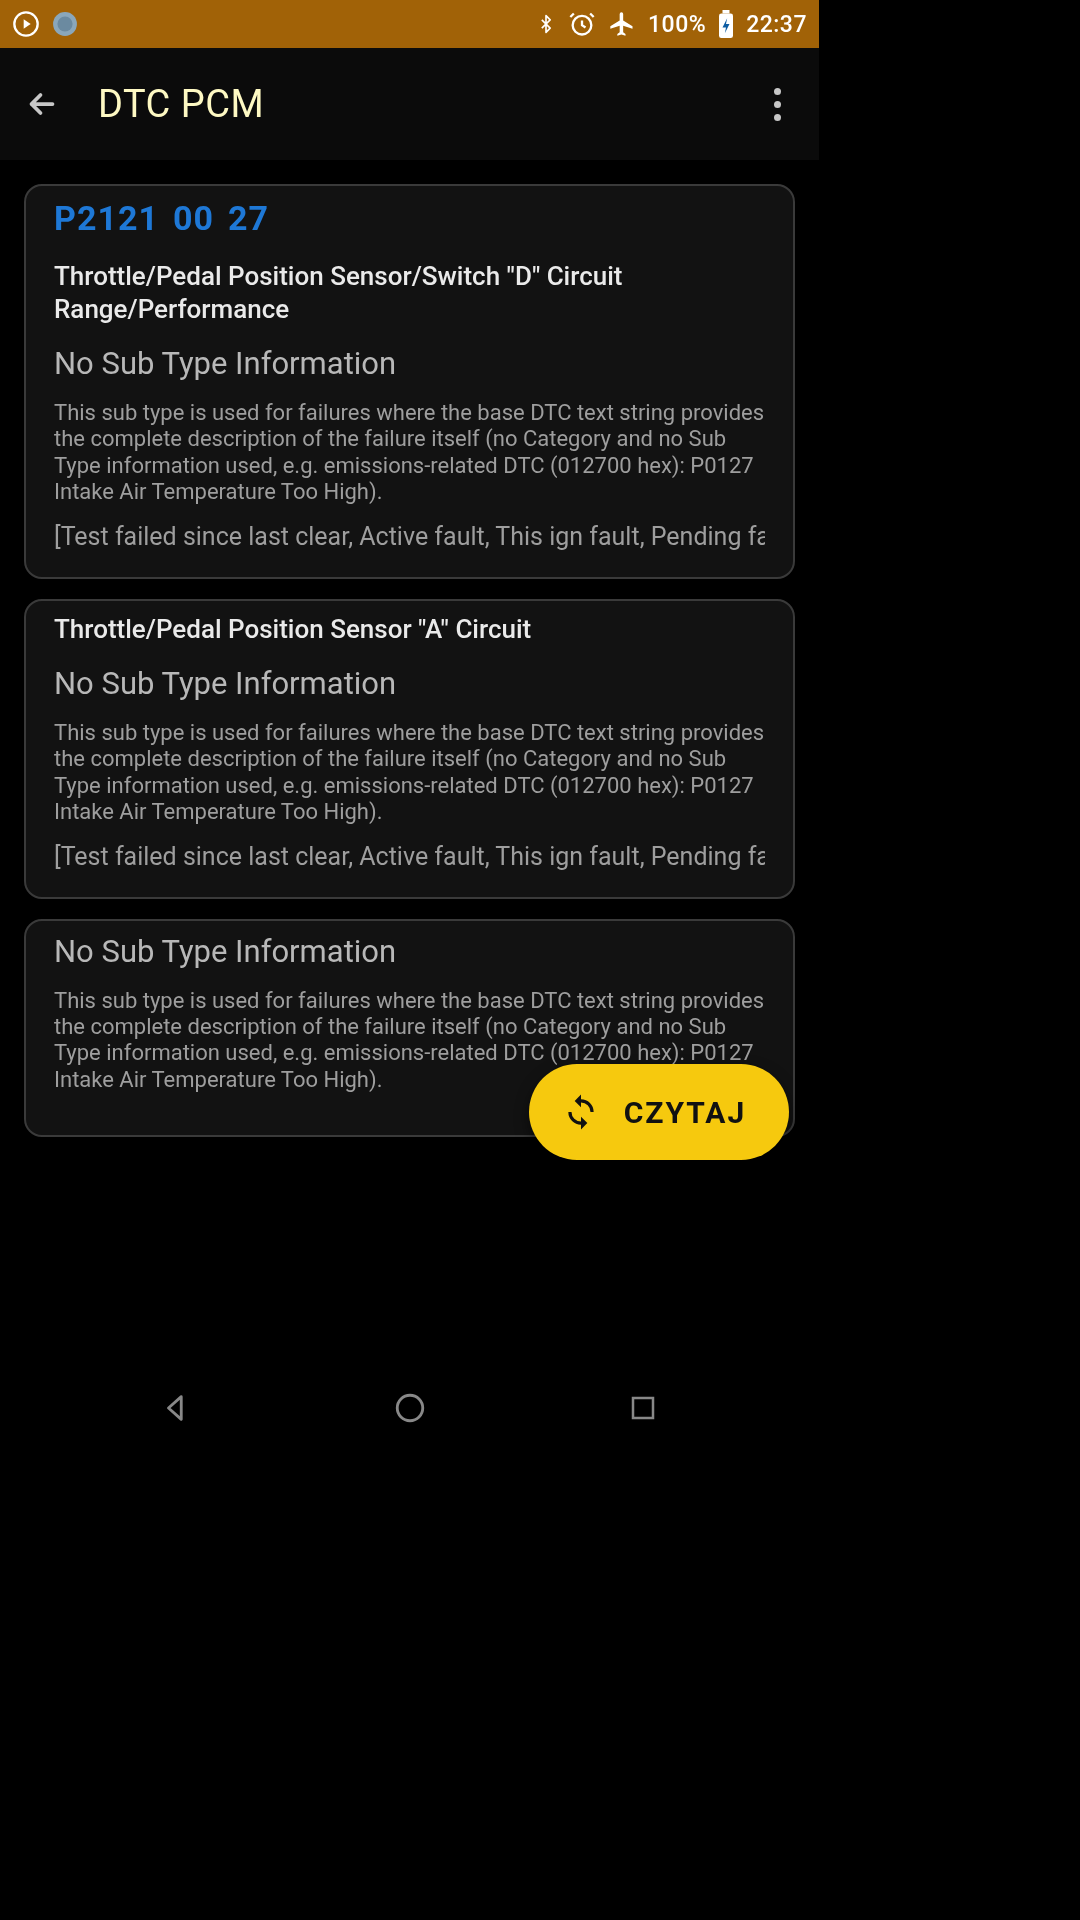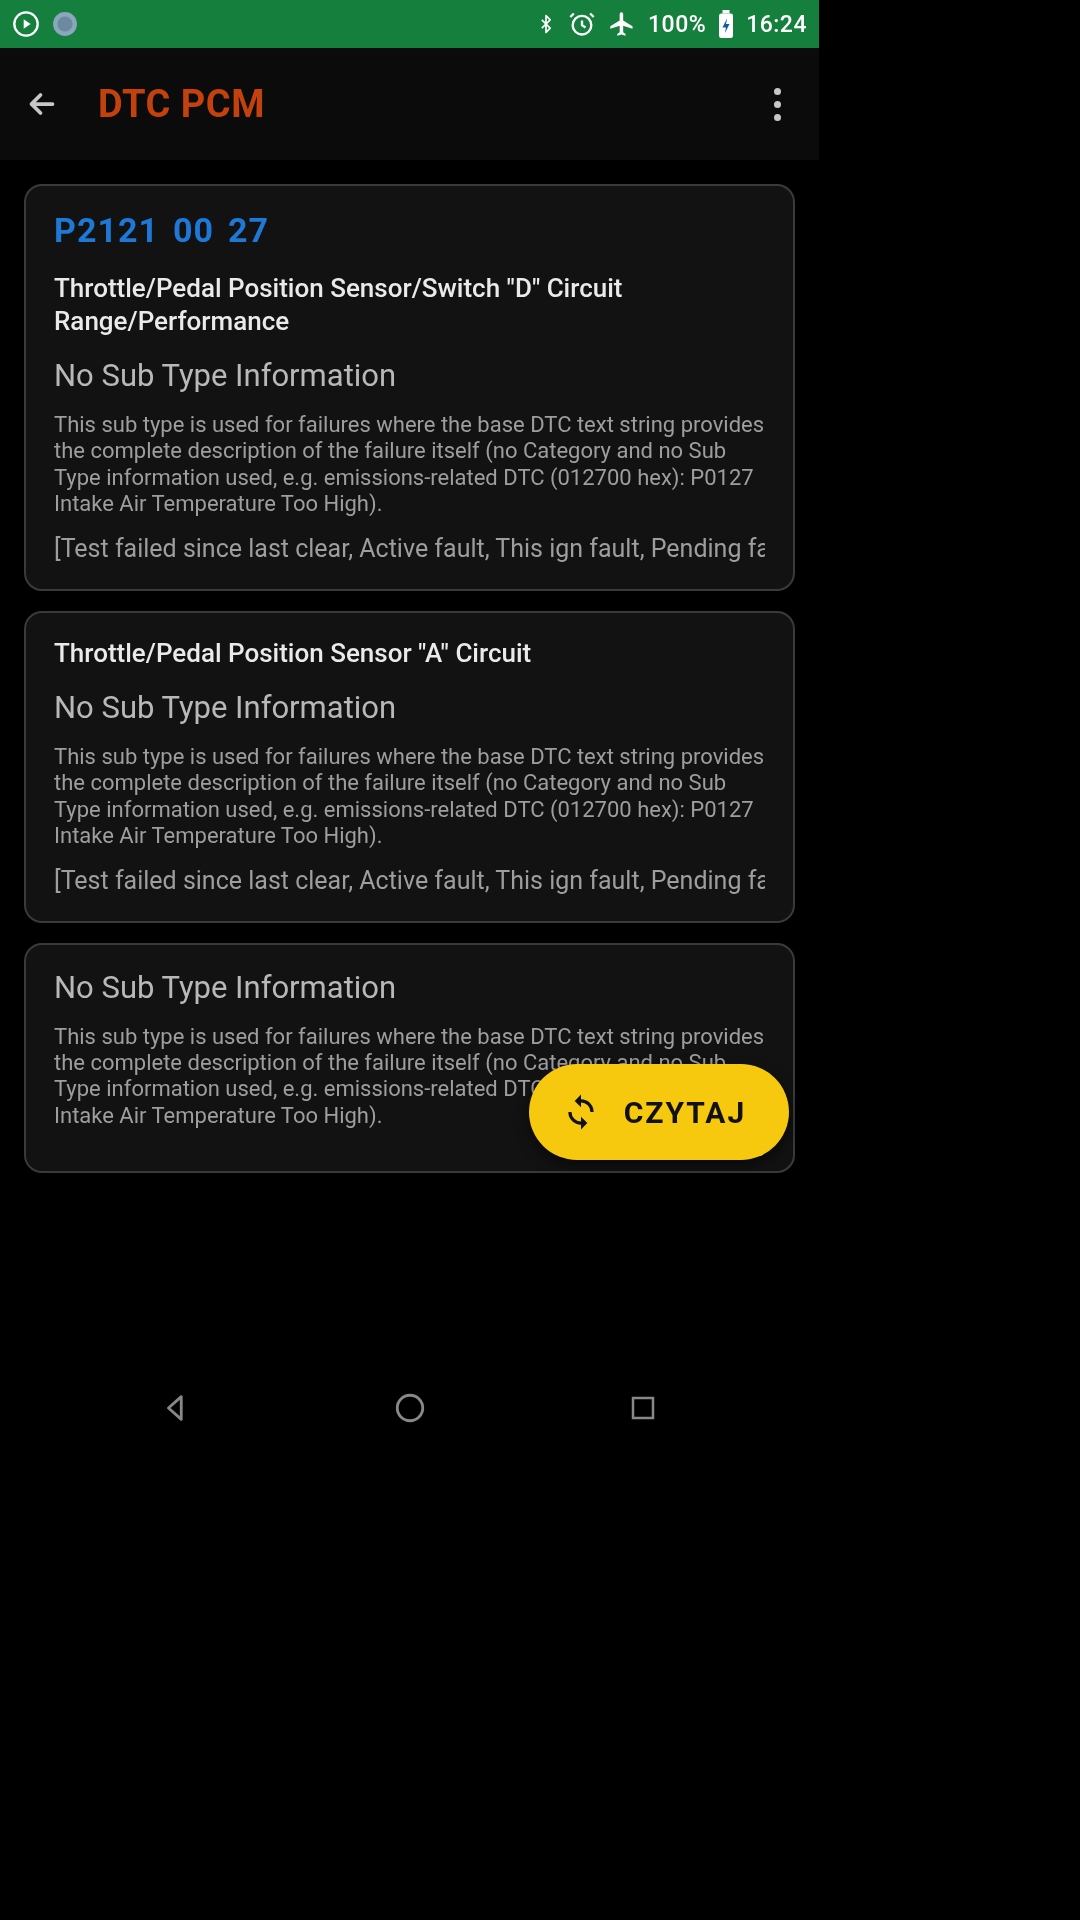--- a/index.html
+++ b/index.html
@@ -7,21 +7,21 @@
   body {
     background: #000;
     font-family: Roboto, "Helvetica Neue", Arial, sans-serif;
     color: #fff;
     position: relative;
   }
 
   
   .status-bar {
     height: 48px;
-    background: #15803d;
+    background: #a16207;
     display: flex;
     align-items: center;
     padding: 0 12px;
     font-size: 23px;
     font-weight: 500;
     color: #fff;
   }
   .status-left {
     display: flex;
     align-items: center;
@@ -52,23 +52,23 @@
   .app-bar .back {
     width: 48px;
     height: 48px;
     display: flex;
     align-items: center;
     justify-content: center;
     margin-right: 32px;
   }
   .app-bar .title {
     font-size: 38px;
-    font-weight: 700;
+    font-weight: 400;
     letter-spacing: 0.5px;
-    color: #c2410c;
+    color: #fef9c3;
   }
   .app-bar .spacer { flex: 1; }
   .app-bar .menu {
     width: 48px;
     height: 48px;
     display: flex;
     align-items: center;
     justify-content: center;
   }
   .dots {
@@ -85,21 +85,21 @@
 
   
   .content {
     padding: 24px;
     height: calc(100% - 48px - 112px - 96px);
     overflow: hidden;
   }
   .card {
     border: 2px solid #3a3a3a;
     border-radius: 18px;
-    padding: 24px 28px 26px;
+    padding: 12px 28px 26px;
     margin-bottom: 20px;
     background: #121212;
   }
   .dtc-code {
     color: #1e78d6;
     font-size: 34px;
     font-weight: 700;
     letter-spacing: 1px;
     margin-bottom: 22px;
   }
@@ -217,21 +217,21 @@
         </svg>
     </span>
     <span class="status-text">100%</span>
     <span class="status-ico">
       <svg width="16" height="28" viewBox="0 0 12 24" fill="#fff">
           <rect x="0" y="3" width="12" height="21" rx="2"></rect>
           <rect x="3" y="0" width="6" height="3"></rect>
           <path d="M7 7l-4 8h3l-1 5 4-8H6l1-5z" fill="#0d5ca3"></path>
         </svg>
     </span>
-    <span class="status-text">16:24</span>
+    <span class="status-text">22:37</span>
   </div>
 </div>
 
 <div class="app-bar">
   <div class="back">
     <svg width="36" height="36" viewBox="0 0 24 24" fill="none" stroke="#c7c7c7" stroke-width="2.5" stroke-linecap="round" stroke-linejoin="round">
         <path d="M19 12H5M11 18l-6-6 6-6"></path>
       </svg>
   </div>
   <div class="title">DTC PCM</div>

